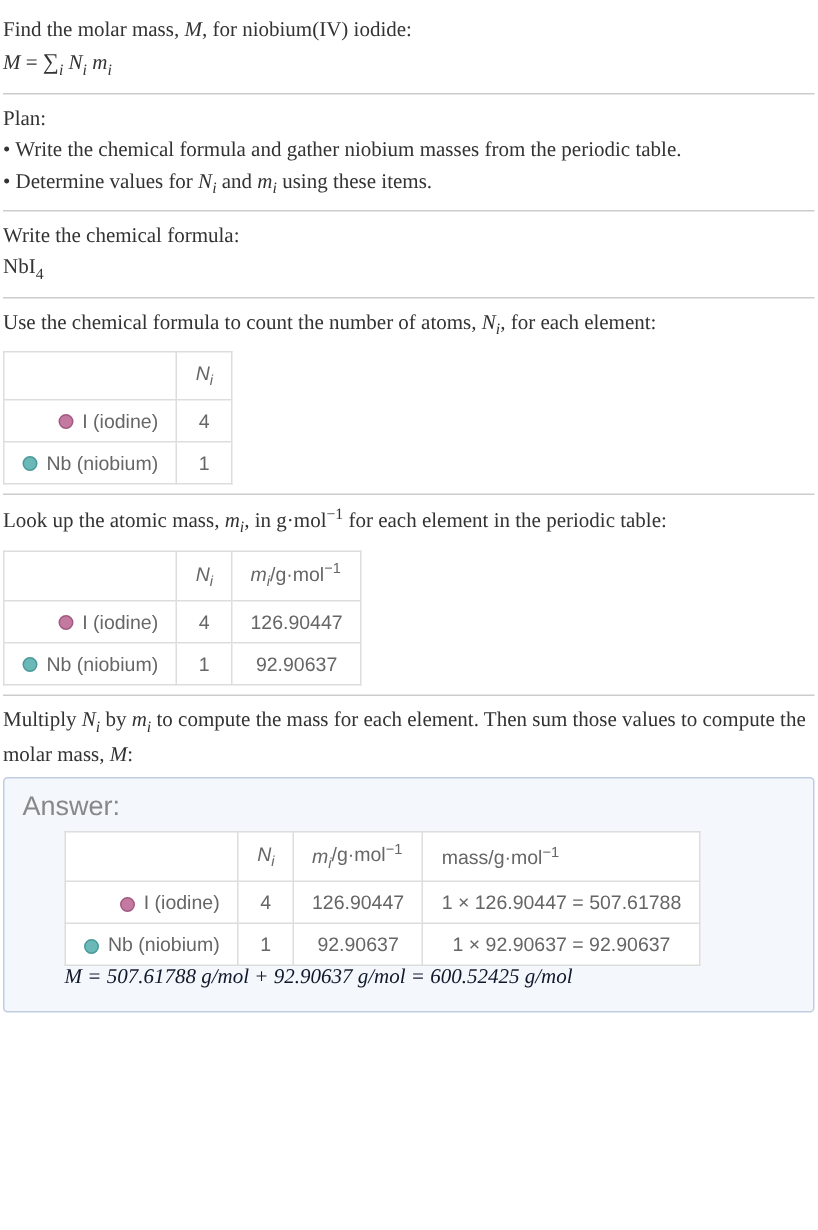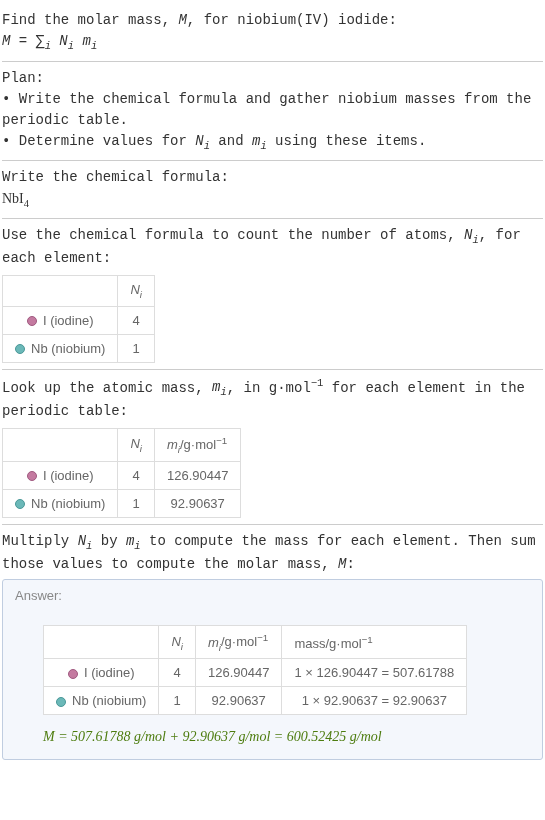--- a/index.html
+++ b/index.html
@@ -12,21 +12,20 @@
   padding: 4px 2px;
 }
 .section {
   padding: 6px 0;
 }
 .section + .section {
   border-top: 1px solid #ccc;
 }
 .text-line {
   line-height: 1.5;
-  font-family: Liberation Mono, monospace;
 }
 .sub { vertical-align: sub; font-size: 0.75em; }
 .sup { vertical-align: super; font-size: 0.75em; }
 table {
   border-collapse: collapse;
   margin-top: 6px;
   font-family: Arial, Helvetica, sans-serif;
   font-size: 13px;
   color: #666;
 }
@@ -35,21 +34,21 @@
   padding: 6px 12px;
   text-align: left;
   background: #fff;
 }
 th {
   font-weight: normal;
   color: #666;
   text-align: left;
 }
 td:first-child {
-  text-align: center;
+  text-align: right;
 }
 td:not(:first-child) {
   text-align: center;
 }
 .el-dot {
   display: inline-block;
   width: 10px;
   height: 10px;
   border-radius: 50%;
   margin-right: 6px;
@@ -60,31 +59,30 @@
 .answer-box {
   border: 1px solid #c0cde0;
   background: #f4f7fc;
   border-radius: 3px;
   padding: 8px 12px 14px 12px;
   margin-top: 4px;
 }
 .answer-label {
   color: #888;
   font-family: Arial, Helvetica, sans-serif;
-  font-size: 13px;
-  margin-bottom: 22px;
+  font-size: 18px;
+  margin-bottom: 6px;
 }
 .answer-box table {
   margin-left: 28px;
 }
 .answer-final {
   margin-left: 28px;
-  margin-top: 14px;
   font-style: italic;
-  color: #4d7c0f;
+  color: #0f172a;
   font-family: Georgia, serif;
 }
 .italic-var { font-style: italic; }
 .chemform { font-family: Georgia, serif; }
 </style>
 </head>
 <body>
 
 <div class="section">
   <div class="text-line">

